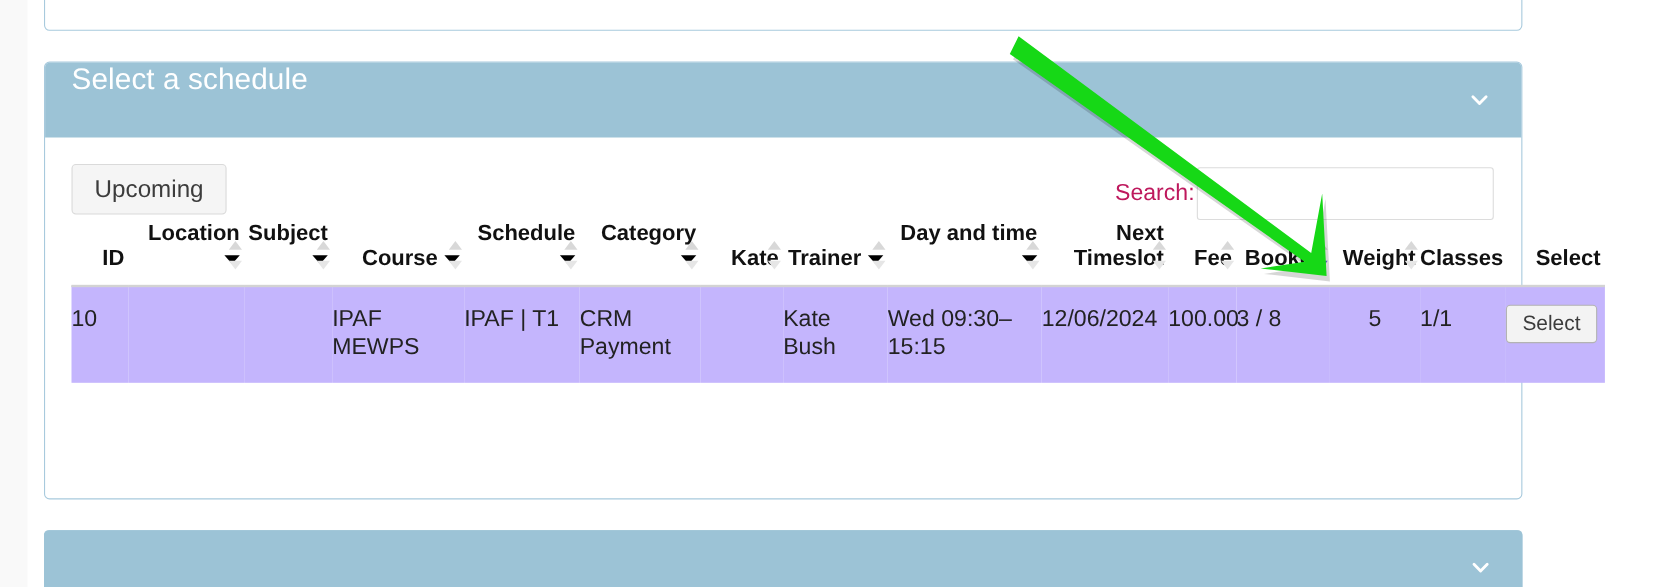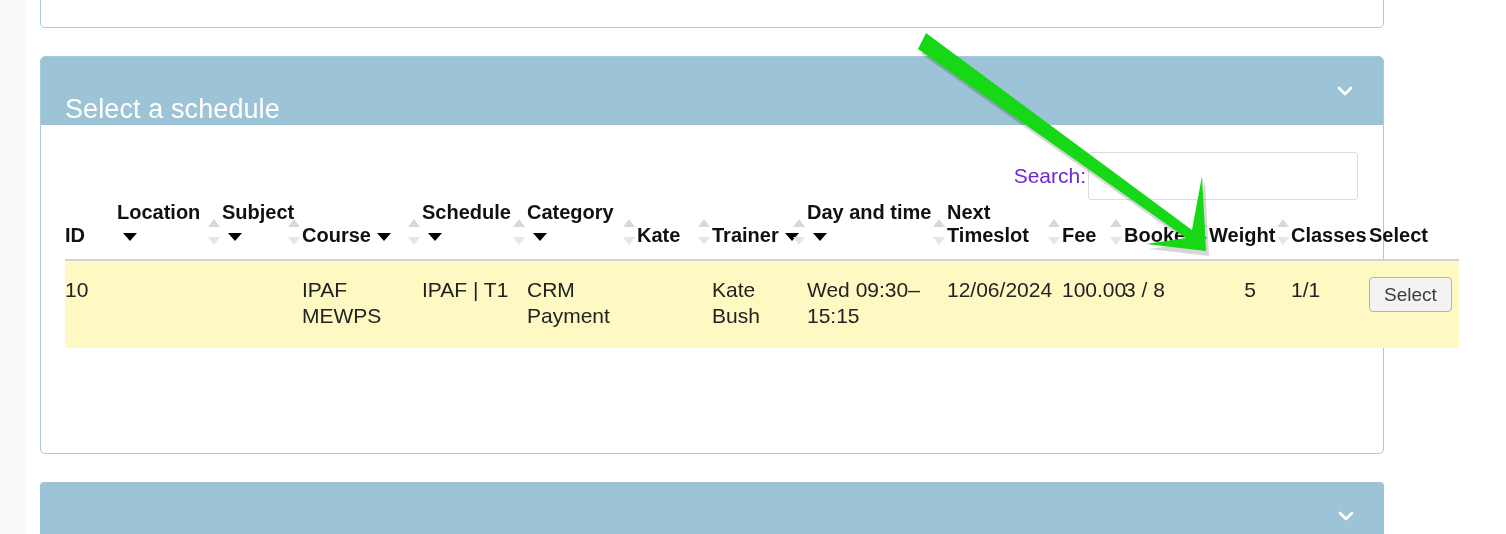--- a/index.html
+++ b/index.html
@@ -45,21 +45,21 @@
     background: #ffffff;
     border: 1px solid #a8cadd;
     border-radius: 5px;
   }
   .card-header {
     position: relative;
     height: 68px;
     background: #9cc3d6;
     border-radius: 4px 4px 0 0;
     display: flex;
-    align-items: flex-end;
+    align-items: flex-start;
     padding: 0 24px;
   }
   .card-header-title {
     color: #ffffff;
     font-size: 27px;
     font-weight: 400;
     letter-spacing: 0.1px;
   }
   .chev {
     position: absolute;
@@ -94,21 +94,21 @@
     line-height: 1;
     cursor: pointer;
   }
   .search-wrap {
     position: absolute;
     right: 25px; top: 27px;
     display: flex; align-items: center;
   }
   .search-label {
     font-size: 21px;
-    color: #6d28d9;
+    color: #be185d;
     margin-right: 2px;
   }
   .search-input {
     width: 270px;
     height: 48px;
     border: 1px solid #dcdcdc;
     border-radius: 3px;
     background: #ffffff;
     font-size: 19px;
     padding: 0 10px;
@@ -127,21 +127,21 @@
     border-collapse: collapse;
     width: 1327px;
     table-layout: fixed;
   }
   table.sched thead th {
     font-size: 20px;
     font-weight: bold;
     color: #111111;
     vertical-align: bottom;
     padding: 0 0 12px 0;
-    text-align: left;
+    text-align: right;
     border-bottom: 2px solid #d3d3d3;
     position: relative;
   }
   .th-inner {
     display: inline-block;
     position: relative;
     padding-right: 4px;
   }
   .th-label { display: inline; }
   .caret {
@@ -173,21 +173,21 @@
   }
   .sortarrows i.dn {
     bottom: 0;
     border-top: 8px solid #e6e6e6;
   }
   .sortarrows.active i.dn { border-top-color: #6a6ad8; }
 
   table.sched tbody td {
     font-size: 21px;
     color: #222222;
-    background: #fef9c3;
+    background: #c4b5fd;
     padding: 16px 0 18px 0;
     vertical-align: top;
     line-height: 1.25;
   }
   .btn-select {
     font-size: 19px;
     color: #3c3c3c;
     background: #f3f3f3;
     border: 1px solid #b3b3b3;
     border-radius: 4px;
@@ -270,20 +270,21 @@
       <span class="chev">
         <svg width="20" height="20" viewBox="0 0 20 20" aria-hidden="true">
           <path d="M4 7 L10 13 L16 7" fill="none" stroke="#ffffff" stroke-width="2.6" stroke-linecap="round" stroke-linejoin="round"></path>
         </svg>
       </span>
     </div>
 
     <div class="card-body">
 
       <div class="toolbar">
+        <button class="btn-upcoming">Upcoming</button>
 
         <div class="search-wrap">
           <span class="search-label">Search:</span>
           <input class="search-input" type="text" value="" style="">
         </div>
       </div>
 
       <div class="table-scroll">
         <table class="sched">
           <colgroup>

